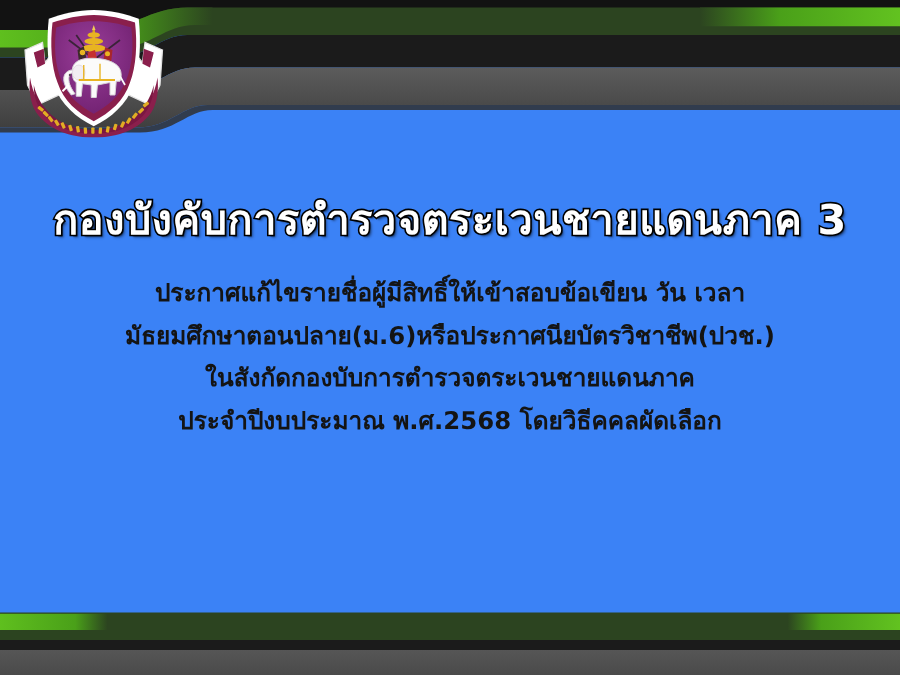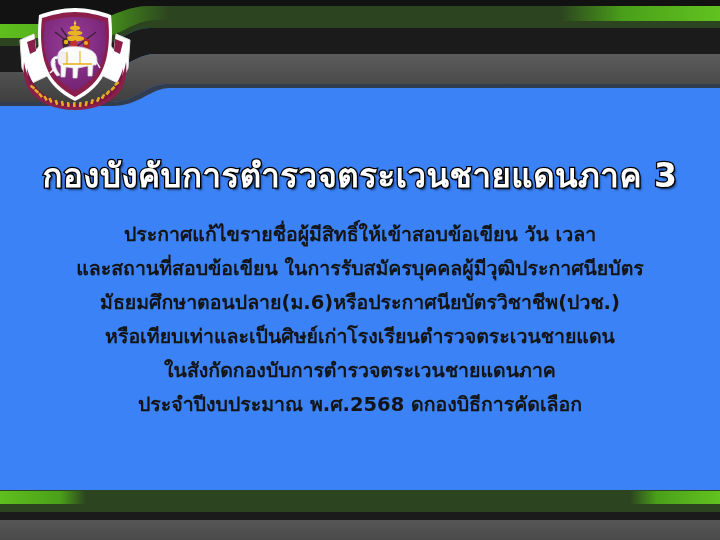--- a/index.html
+++ b/index.html
@@ -265,25 +265,23 @@
       </g>
     </svg>
   </div>
 
   <div class="title-wrap">
     <span class="title">กองบังคับการตำรวจตระเวนชายแดนภาค 3</span>
   </div>
 
   <div class="body-wrap">
     <div class="body-line">ประกาศแก้ไขรายชื่อผู้มีสิทธิ์ให้เข้าสอบข้อเขียน วัน เวลา</div>
-    <div class="body-line">และสถานที่สอบข้อเขียน ในการรับสมัครบุคคลผู้มีวุฒิประกาศนียบัตร</div>
     <div class="body-line">มัธยมศึกษาตอนปลาย(ม.6)หรือประกาศนียบัตรวิชาชีพ(ปวช.)</div>
-    <div class="body-line">หรือเทียบเท่าและเป็นศิษย์เก่าโรงเรียนตำรวจตระเวนชายแดน</div>
     <div class="body-line">ในสังกัดกองบับการตำรวจตระเวนชายแดนภาค</div>
-    <div class="body-line">ประจำปีงบประมาณ พ.ศ.2568 ดกองบิธีการคัดเลือก</div>
+    <div class="body-line">ประจำปีงบประมาณ พ.ศ.2568 โดยวิธีคคลผัดเลือก</div>
   </div>
 
   <div class="bottom-deco">
     <svg width="720" height="54" viewBox="0 0 720 54" xmlns="http://www.w3.org/2000/svg">
       <defs>
         <linearGradient id="bGreenL" x1="0" y1="0" x2="1" y2="0">
           <stop offset="0%" stop-color="#5fbf1e"></stop>
           <stop offset="70%" stop-color="#4aa019"></stop>
           <stop offset="100%" stop-color="#2c4420"></stop>
         </linearGradient>

